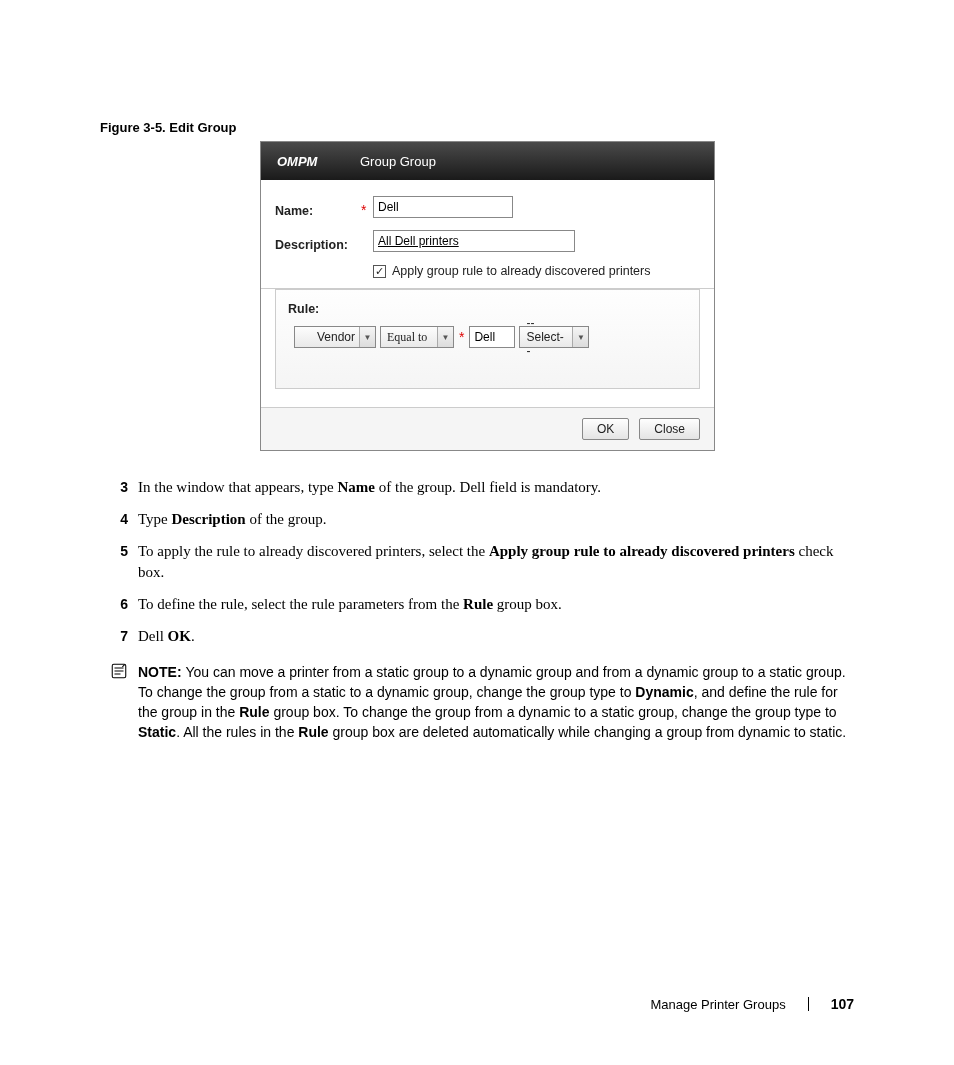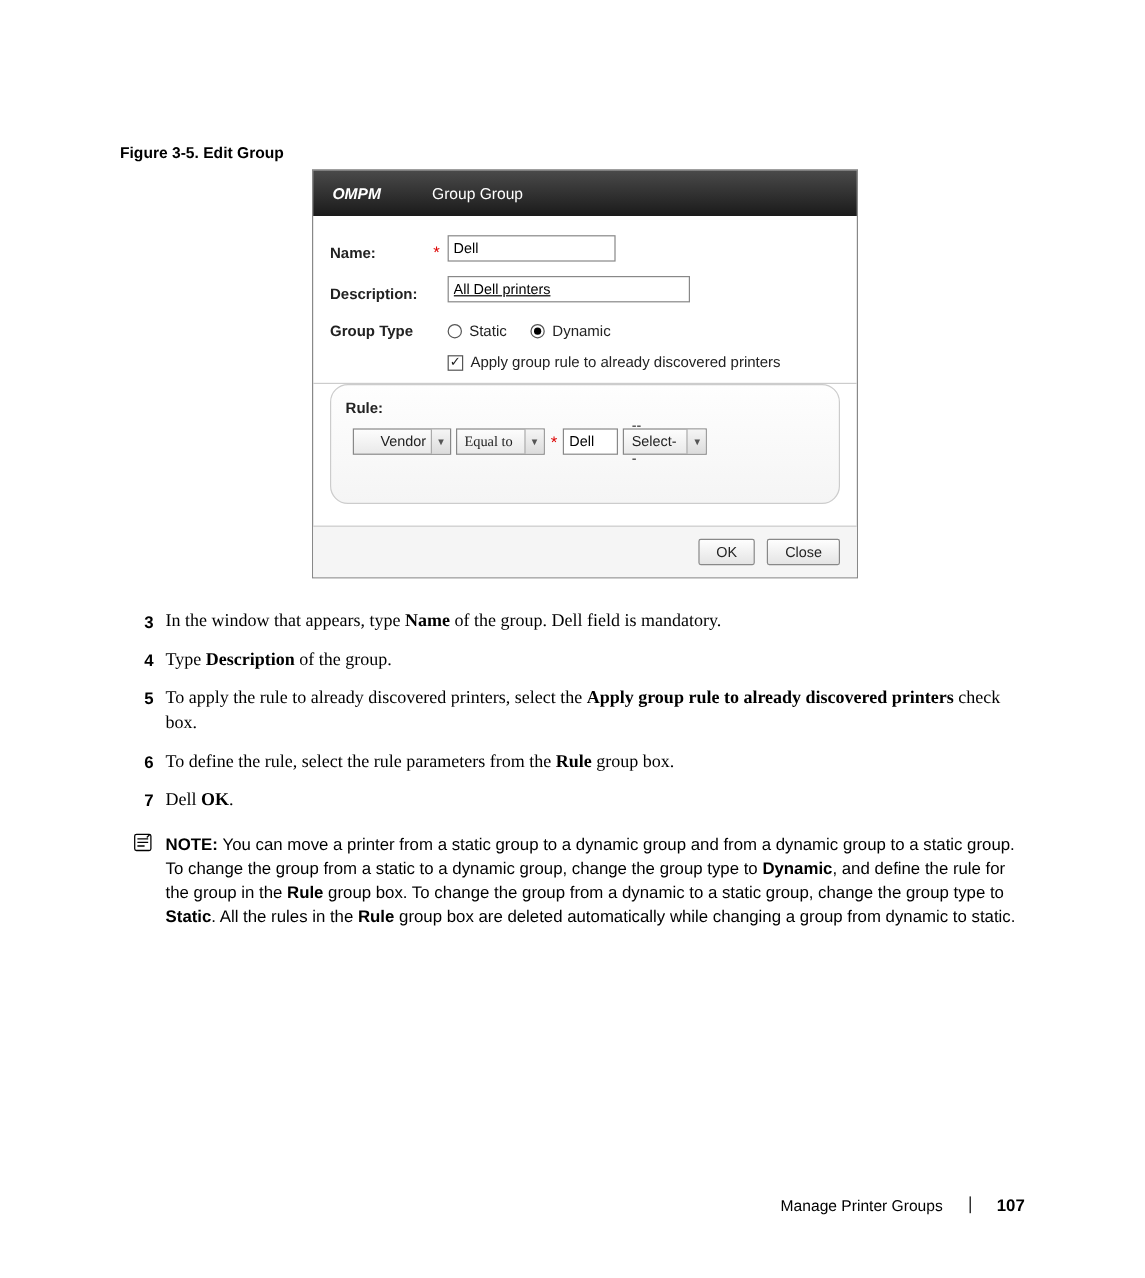--- a/index.html
+++ b/index.html
@@ -108,21 +108,21 @@
     margin-left: 98px;
   }
   .checkbox {
     width: 13px; height: 13px; border: 1px solid #555; background: #fff;
     display: inline-flex; align-items:center; justify-content:center;
     font-size: 11px; line-height: 1; font-family: Arial;
   }
   .rule-box {
     margin: 0 14px 18px 14px;
     border: 1px solid #ccc;
-    border-radius: 15px;
+    border-radius: 0;
     padding: 12px 12px 40px 12px;
     background: linear-gradient(#fefefe,#f5f5f5);
   }
   .rule-label {
     font-size: 12.5px;
     font-weight: bold;
     color: #222;
     margin-bottom: 10px;
   }
   .rule-controls {
@@ -248,31 +248,20 @@
         <div class="req">*</div>
         <input class="text-input name-input" value="Dell" style="">
       </div>
 
       <div class="form-row">
         <div class="form-label">Description:</div>
         <div class="req req-empty">*</div>
         <input class="text-input desc-input" value="All Dell printers" style="">
       </div>
 
-      <div class="form-row">
-        <div class="form-label">Group Type</div>
-        <div class="req req-empty">*</div>
-        <div class="radio-line">
-          <span class="radio"></span>
-          <span>Static</span>
-          <span style="width:8px"></span>
-          <span class="radio checked"></span>
-          <span>Dynamic</span>
-        </div>
-      </div>
 
       <div class="check-line">
         <span class="checkbox">✓</span>
         <span>Apply group rule to already discovered printers</span>
       </div>
     </div>
 
     <div class="rule-box">
       <div class="rule-label">Rule:</div>
       <div class="rule-controls">

